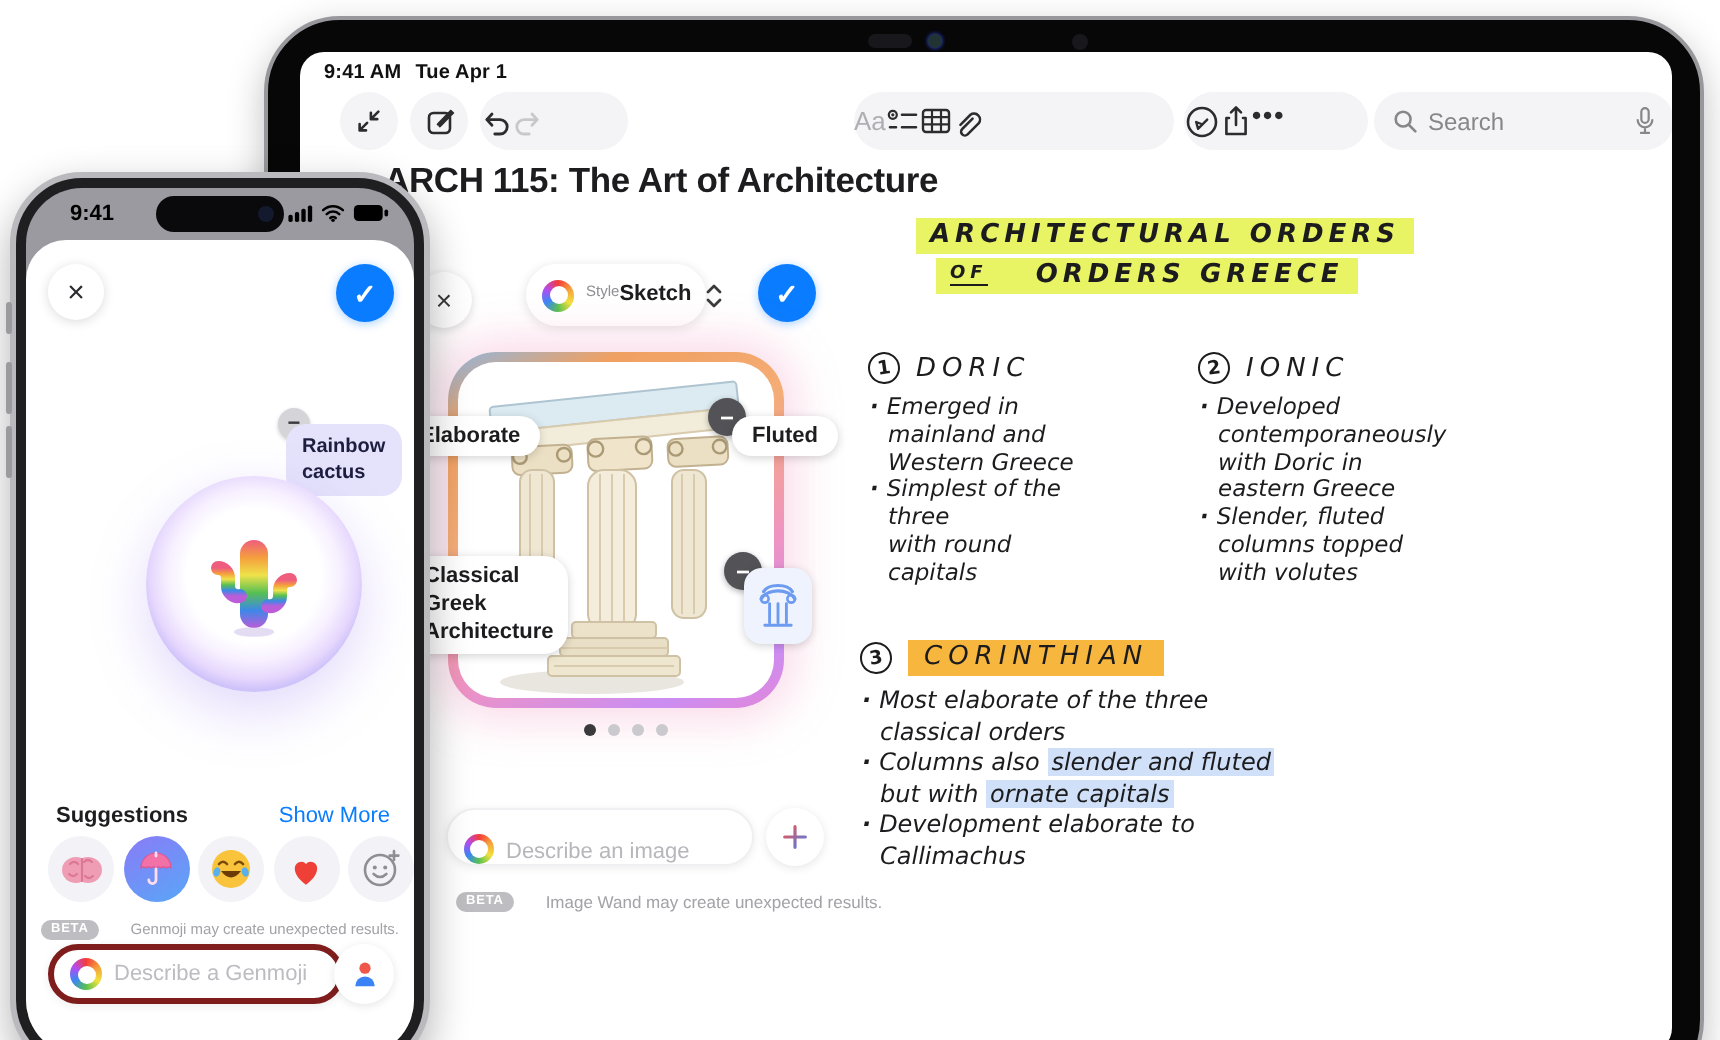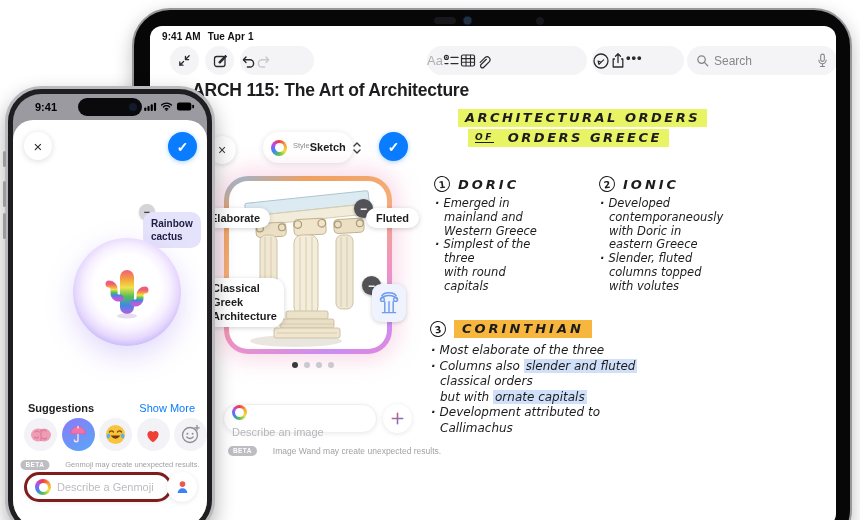--- a/index.html
+++ b/index.html
@@ -33,30 +33,30 @@
                  background:#f4f4f6; display:flex; align-items:center; padding:0 9px; gap:5px; }
   .search-ph { flex:1; font-size:12px; color:#86868b; }
 
   .note-title { position:absolute; left:42px; top:54px; font-size:17.5px; font-weight:700; color:#1d1d1f; letter-spacing:-.2px; }
 
   
   .hw { font-family:"DejaVu Sans", sans-serif; font-style:italic; color:#1c1c1e; }
   .hw-heading { position:absolute; left:308px; top:84px; font-size:13px; font-weight:600; letter-spacing:2.5px; }
   .hl-yellow { background:#e9f464; padding:1px 7px 2px; }
   .hw-h2 { margin-top:5px; margin-left:10px; }
-  .hw-of { font-size:9px; border-bottom:1.4px solid #1c1c1e; margin-right:14px; vertical-align:2px;text-align:right; }
+  .hw-of { font-size:9px; border-bottom:1.4px solid #1c1c1e; margin-right:24px; vertical-align:2px;text-align:right; }
   .hw-section { position:absolute; }
   #sec-0 { left:284px; top:150px; width:155px; }
   #sec-1 { left:449px; top:150px; width:180px; }
   #sec-2 { left:280px; top:294px; width:330px; }
   .sec-head { display:flex; align-items:center; gap:8px; margin-bottom:5px; }
   .circle-num { width:16px; height:16px; border:1.5px solid #1c1c1e; border-radius:50%;
                 font-size:9.5px; font-weight:700; display:flex; align-items:center; justify-content:center;
                 font-style:normal; transform:rotate(-8deg); flex:0 0 auto; }
-  .sec-title { font-size:13px; font-weight:700; letter-spacing:3px; }
+  .sec-title { font-size:13px; font-weight:400; letter-spacing:3px; }
   .hl-orange { background:#f7b63e; padding:1px 8px 2px; }
   .hw-line { font-size:11.5px; line-height:13.8px; padding-left:10px; white-space:nowrap; }
   #sec-2 .hw-line { font-size:12px; line-height:15.5px; }
   .hw-bullet { margin-left:-9px; margin-right:4px; font-weight:700; }
   .hl-blue { background:#cfe0f8; padding:0 2px; }
 
   
   .iw-close { position:absolute; left:58px; top:110px; width:28px; height:28px; border-radius:50%;
               background:#fff; box-shadow:0 1px 5px rgba(0,0,0,.15); display:flex; align-items:center;
               justify-content:center; font-size:14px; color:#3a3a3c; }
@@ -91,21 +91,21 @@
   .minus-fluted { left:204px; top:173px; }
   .minus-sticker { left:212px; top:250px; }
   .iw-sticker { position:absolute; left:222px; top:258px; width:34px; height:38px; border-radius:9px;
                 background:#eef3fd; box-shadow:0 1px 4px rgba(0,0,0,.18); display:flex;
                 align-items:center; justify-content:center; }
   .iw-dots { position:absolute; left:142px; top:336px; display:flex; gap:6px; }
   .iw-dots span { width:6px; height:6px; border-radius:50%; background:#c9c9ce; }
   .iw-dots span.on { background:#3a3a3c; }
   .iw-input { position:absolute; left:73px; top:378px; width:154px; height:29px; border-radius:15px;
               background:#fff; border:1px solid #f0f0f2; box-shadow:0 1px 5px rgba(0,0,0,.08);
-              display:flex; align-items:flex-start; padding:0 8px; gap:6px;flex-direction:column; }
+              display:flex; align-items:flex-end; padding:0 8px; gap:6px; }
   .iw-ph { font-size:11px; color:#b6b6bb; }
   .iw-plus { position:absolute; left:233px; top:378px; width:29px; height:29px; border-radius:50%;
              background:#fff; box-shadow:0 1px 5px rgba(0,0,0,.1); display:flex; align-items:center; justify-content:center; }
   .beta-row { position:absolute; display:flex; align-items:center; gap:16px; }
   .iw-beta { left:78px; top:420px; }
   .beta-badge { background:#bdbdc2; color:#fff; font-size:6.5px; font-weight:800; letter-spacing:.4px;
                 border-radius:6px; padding:1px 5px 1.5px; }
   .beta-text { font-size:8.5px; color:#a2a2a7; }
 
   
@@ -298,24 +298,24 @@
             <div class="hw-line"><span>with volutes</span></div>
           </div>
       </div>
       <div class="hw hw-section" id="sec-2">
         <div class="sec-head">
             <span class="circle-num">3</span>
             <span class="sec-title hl-orange">CORINTHIAN</span>
           </div>
         <div class="sec-lines">
             <div class="hw-line"><span class="hw-bullet">·</span><span>Most elaborate of the three</span></div>
+            <div class="hw-line"><span>classical orders</span></div>
             <div class="hw-line"><span class="hw-bullet">·</span><span>Columns also </span><span class="hl-blue">slender and fluted</span></div>
-            <div class="hw-line"><span>classical orders</span></div>
             <div class="hw-line"><span>but with </span><span class="hl-blue">ornate capitals</span></div>
-            <div class="hw-line"><span class="hw-bullet">·</span><span>Development attributed to</span></div>
+            <div class="hw-line"><span class="hw-bullet">·</span><span>Development elaborate to</span></div>
             <div class="hw-line"><span>Callimachus</span></div>
           </div>
       </div>
 
       <div class="iw-close">×</div>
       <div class="style-pill">
         <span class="rainbow-ic"></span>
         <span class="style-col">
           <span class="style-cap">Style</span>
           <span class="style-val">Sketch</span>

